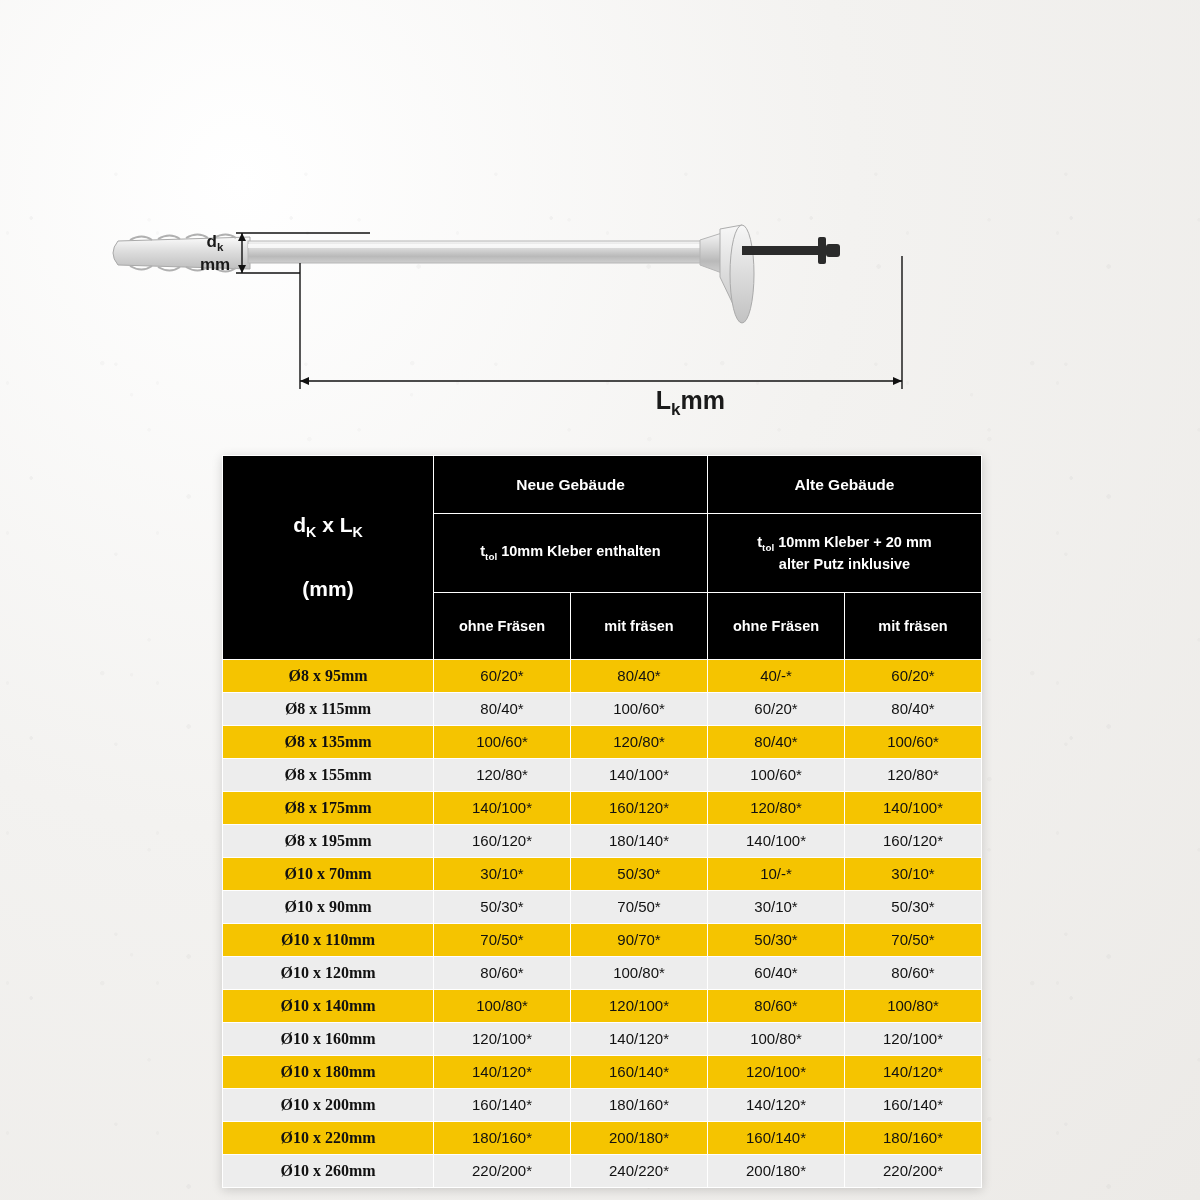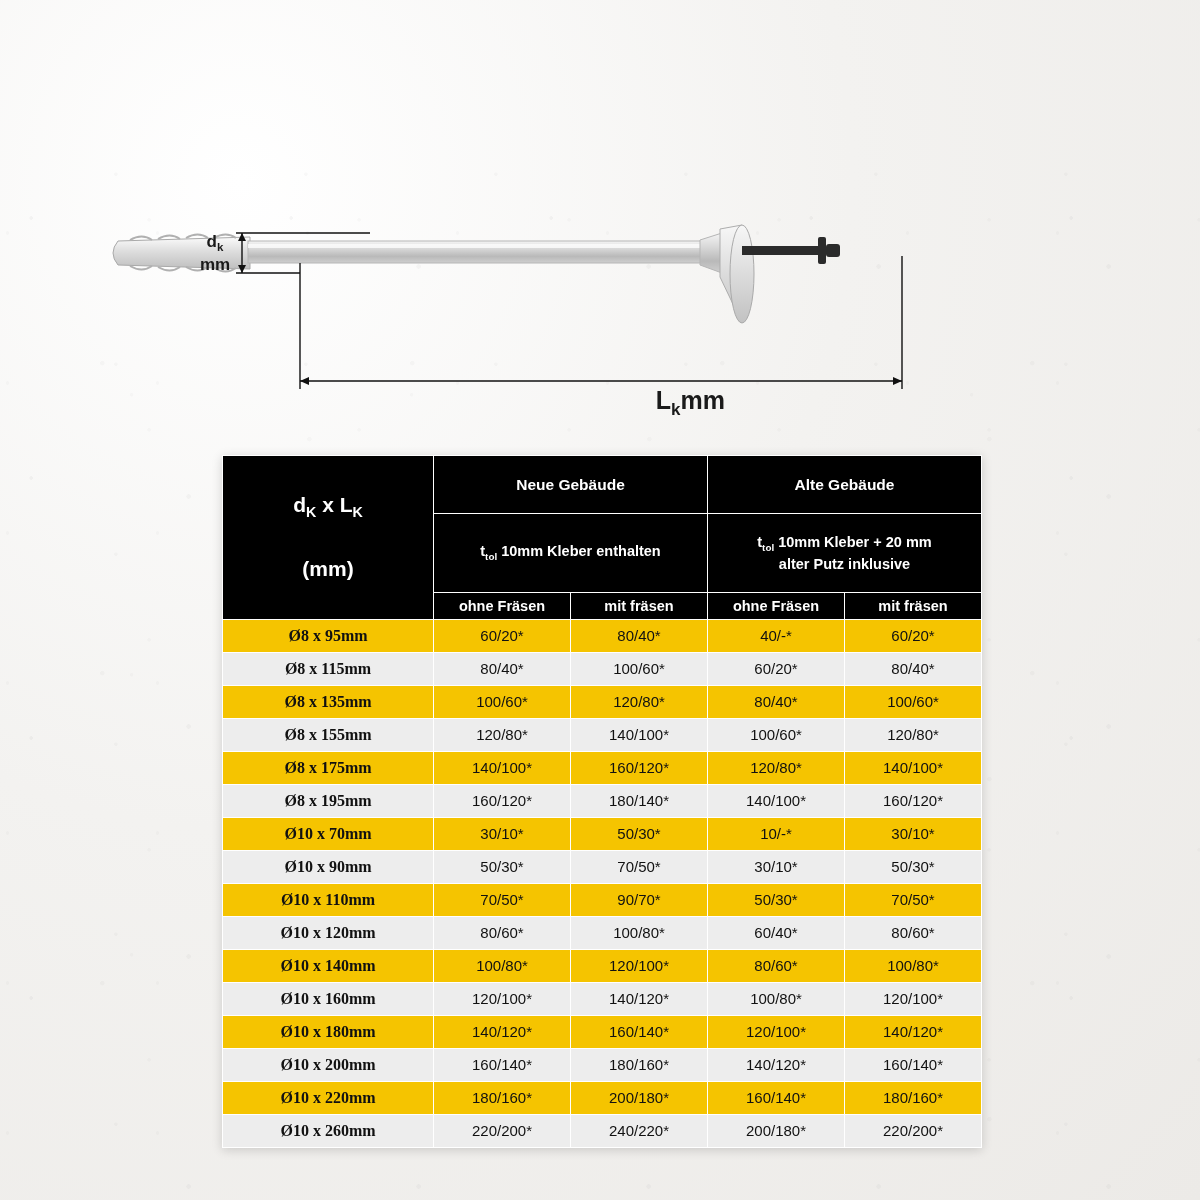--- a/index.html
+++ b/index.html
@@ -121,21 +121,21 @@
   }
   th.size-head {
     width: 202px;
     font-size: 21px;
   }
   th.grp {
     font-size: 15.5px;
   }
   th.sub-head {
     font-size: 14.5px;
-    padding: 4px 3px;
+    padding: 24px 3px;
   }
   tbody td {
     font-size: 15px;
     padding: 7px 4px;
     color: #111111;
     font-weight: normal;
   }
   tbody td.size {
     font-weight: bold;
     font-size: 16px;

